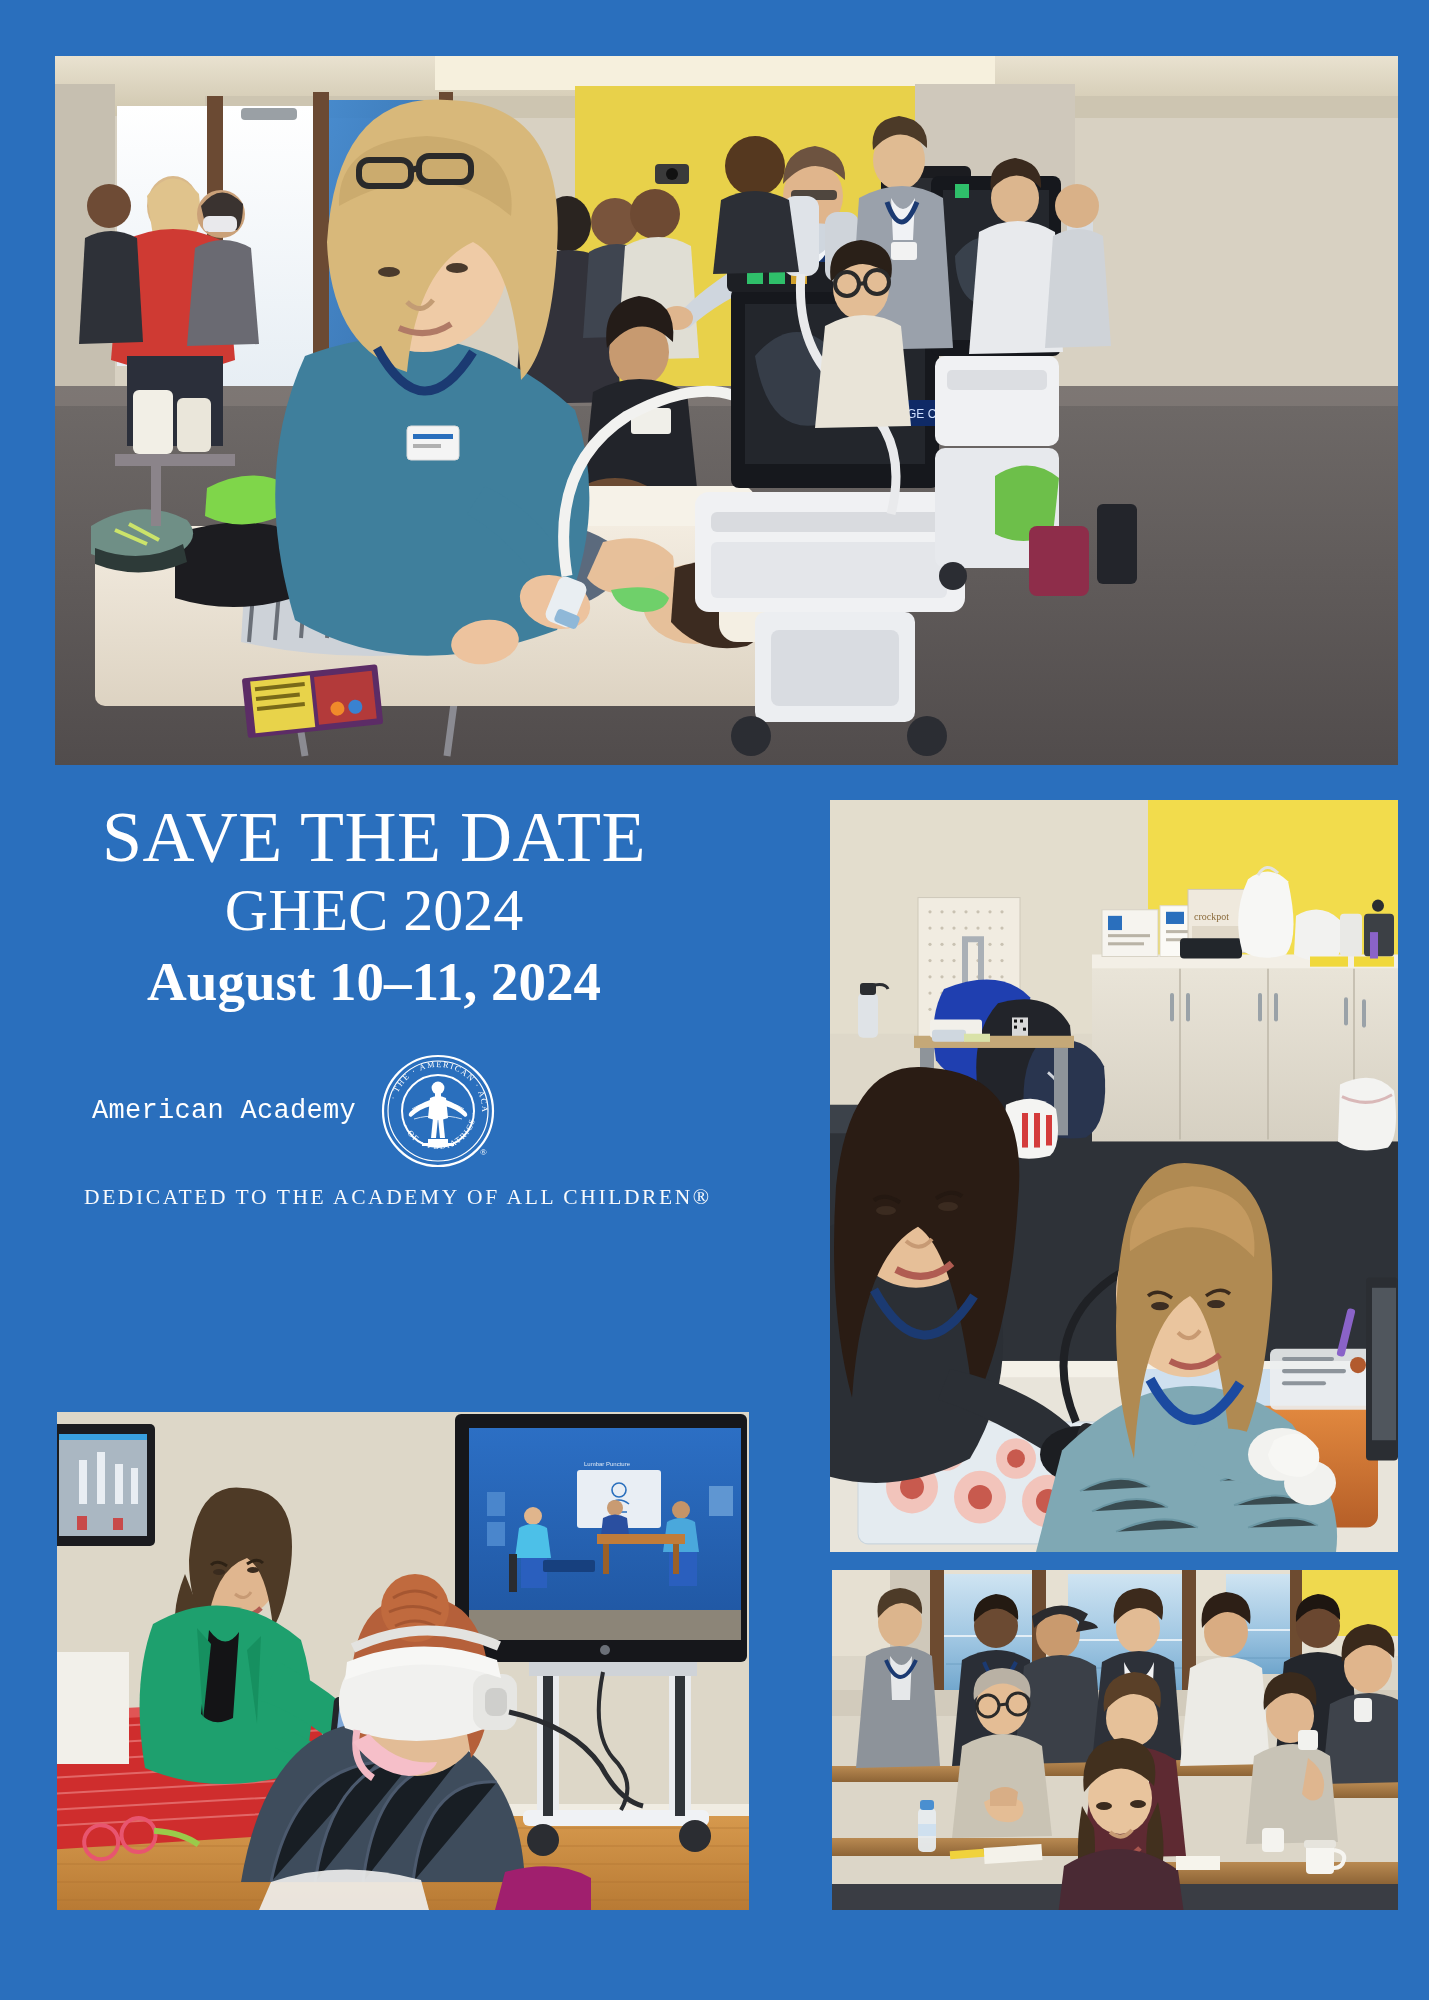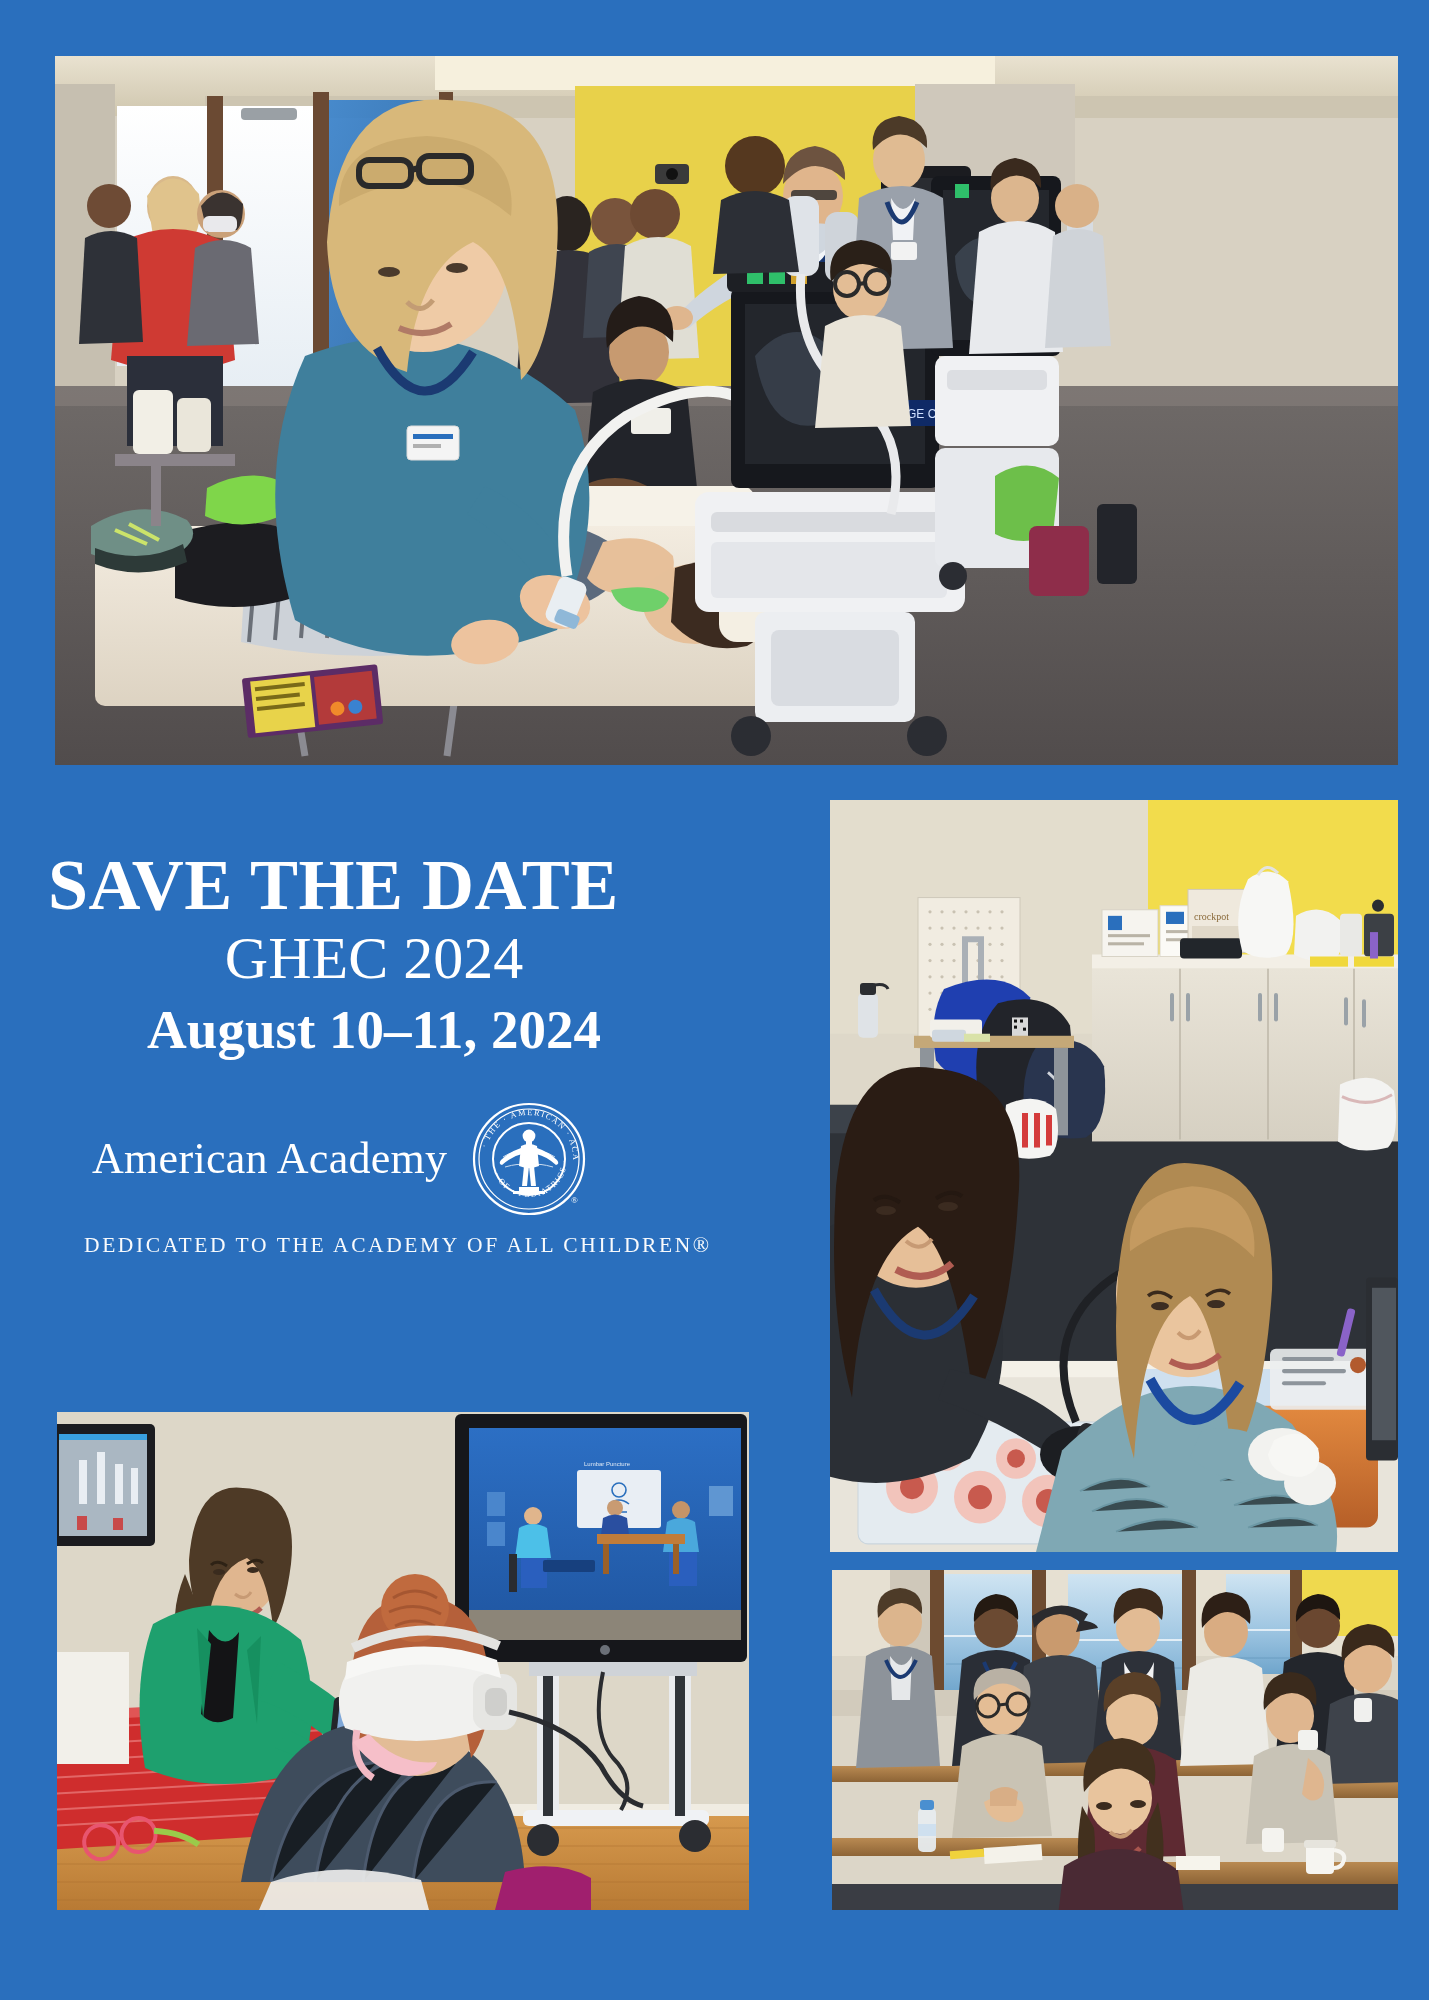--- a/index.html
+++ b/index.html
@@ -28,23 +28,23 @@
     position: absolute;
     left: 40px; top: 800px;
     width: 660px; height: 570px;
     color: #ffffff;
   }
   #save-the-date {
     font-family: "Liberation Serif", serif;
     font-size: 72px;
     line-height: 1.04;
     letter-spacing: 0.5px;
-    font-weight: 700;
+    text-align: center;
+    font-weight: 400;
     padding-left: 8px;
-    margin-top: 48px;
   }
   #ghec-line {
     font-family: "Liberation Serif", serif;
     font-size: 60px;
     line-height: 1.18;
     text-align: center;
     font-weight: 400;
     padding-left: 8px;
   }
   #date-line {
@@ -56,22 +56,22 @@
     padding-left: 8px;
   }
   #aap-logo {
     margin-top: 34px;
     padding-left: 52px;
     display: flex;
     align-items: center;
     gap: 22px;
   }
   #aap-words {
-    font-family: Liberation Serif, serif;
-    font-size: 44px;
+    font-family: Liberation Mono, monospace;
+    font-size: 27px;
     line-height: 1.22;
     letter-spacing: 0.3px;
     white-space: nowrap;
   }
   #aap-seal { width: 120px; height: 120px; flex: 0 0 120px; }
   #aap-seal svg { display: block; width: 120px; height: 120px; }
   #aap-tagline {
     margin-top: 14px;
     padding-left: 44px;
     font-family: "Liberation Serif", serif;

